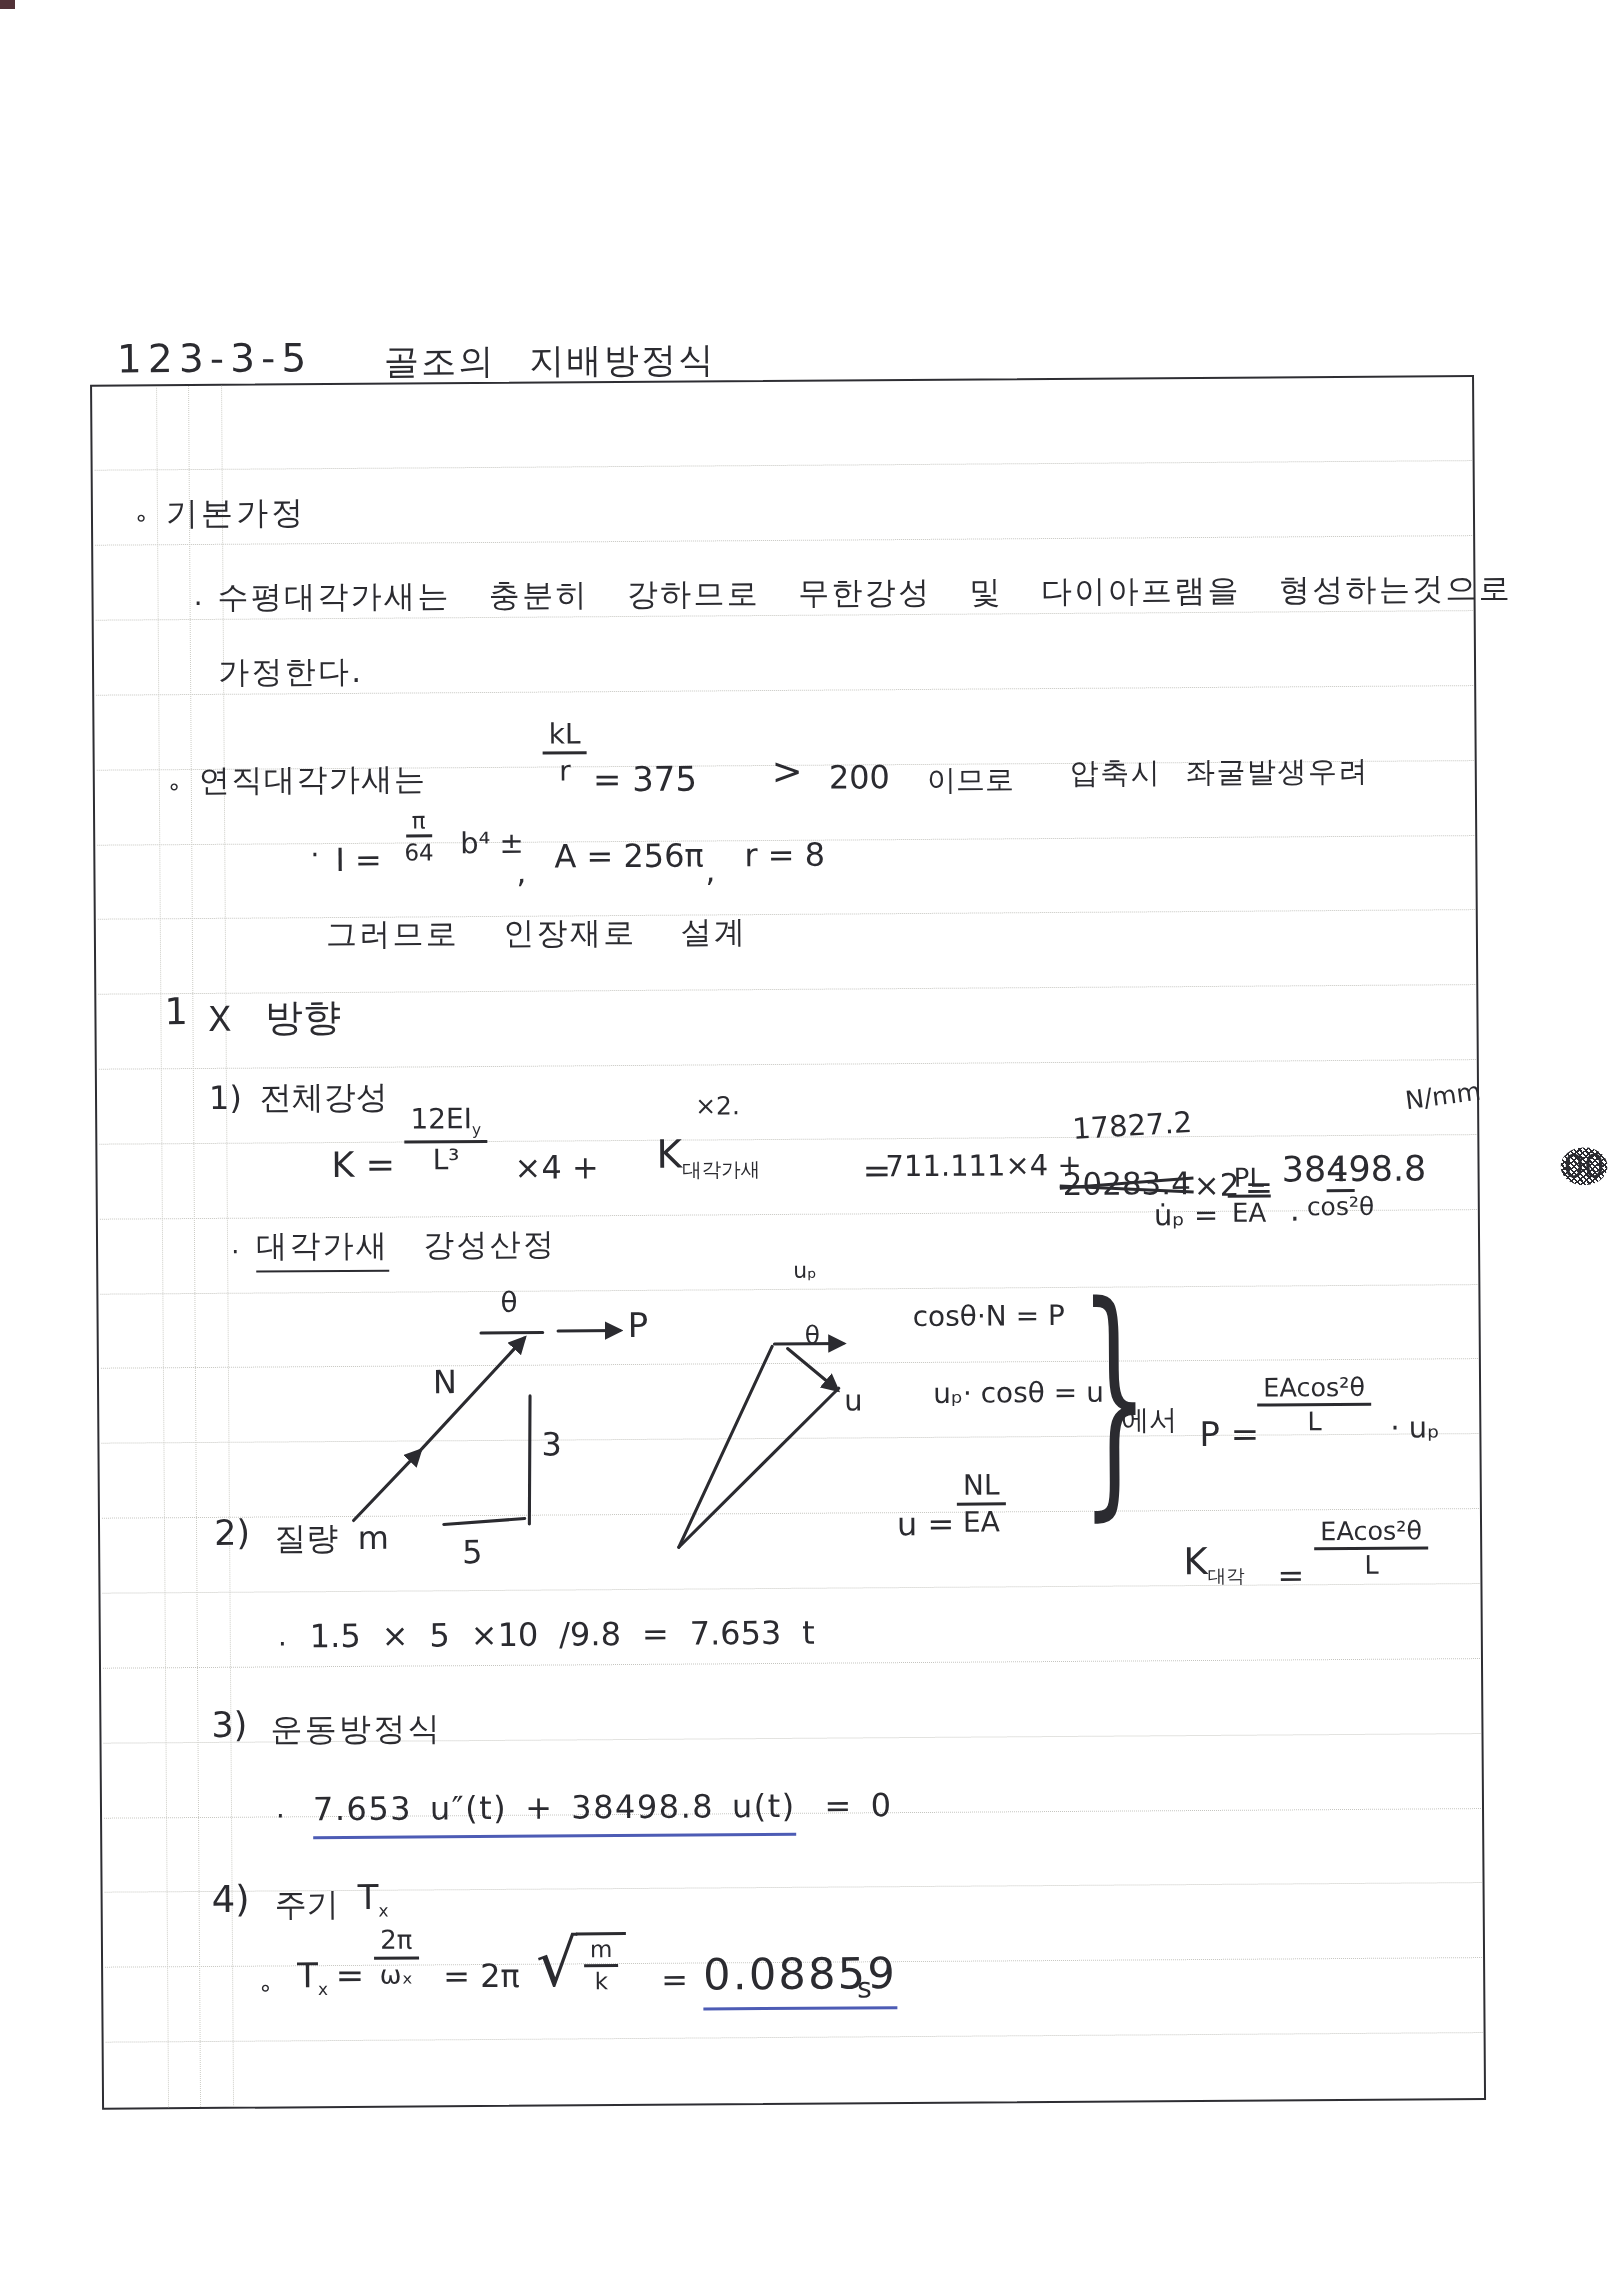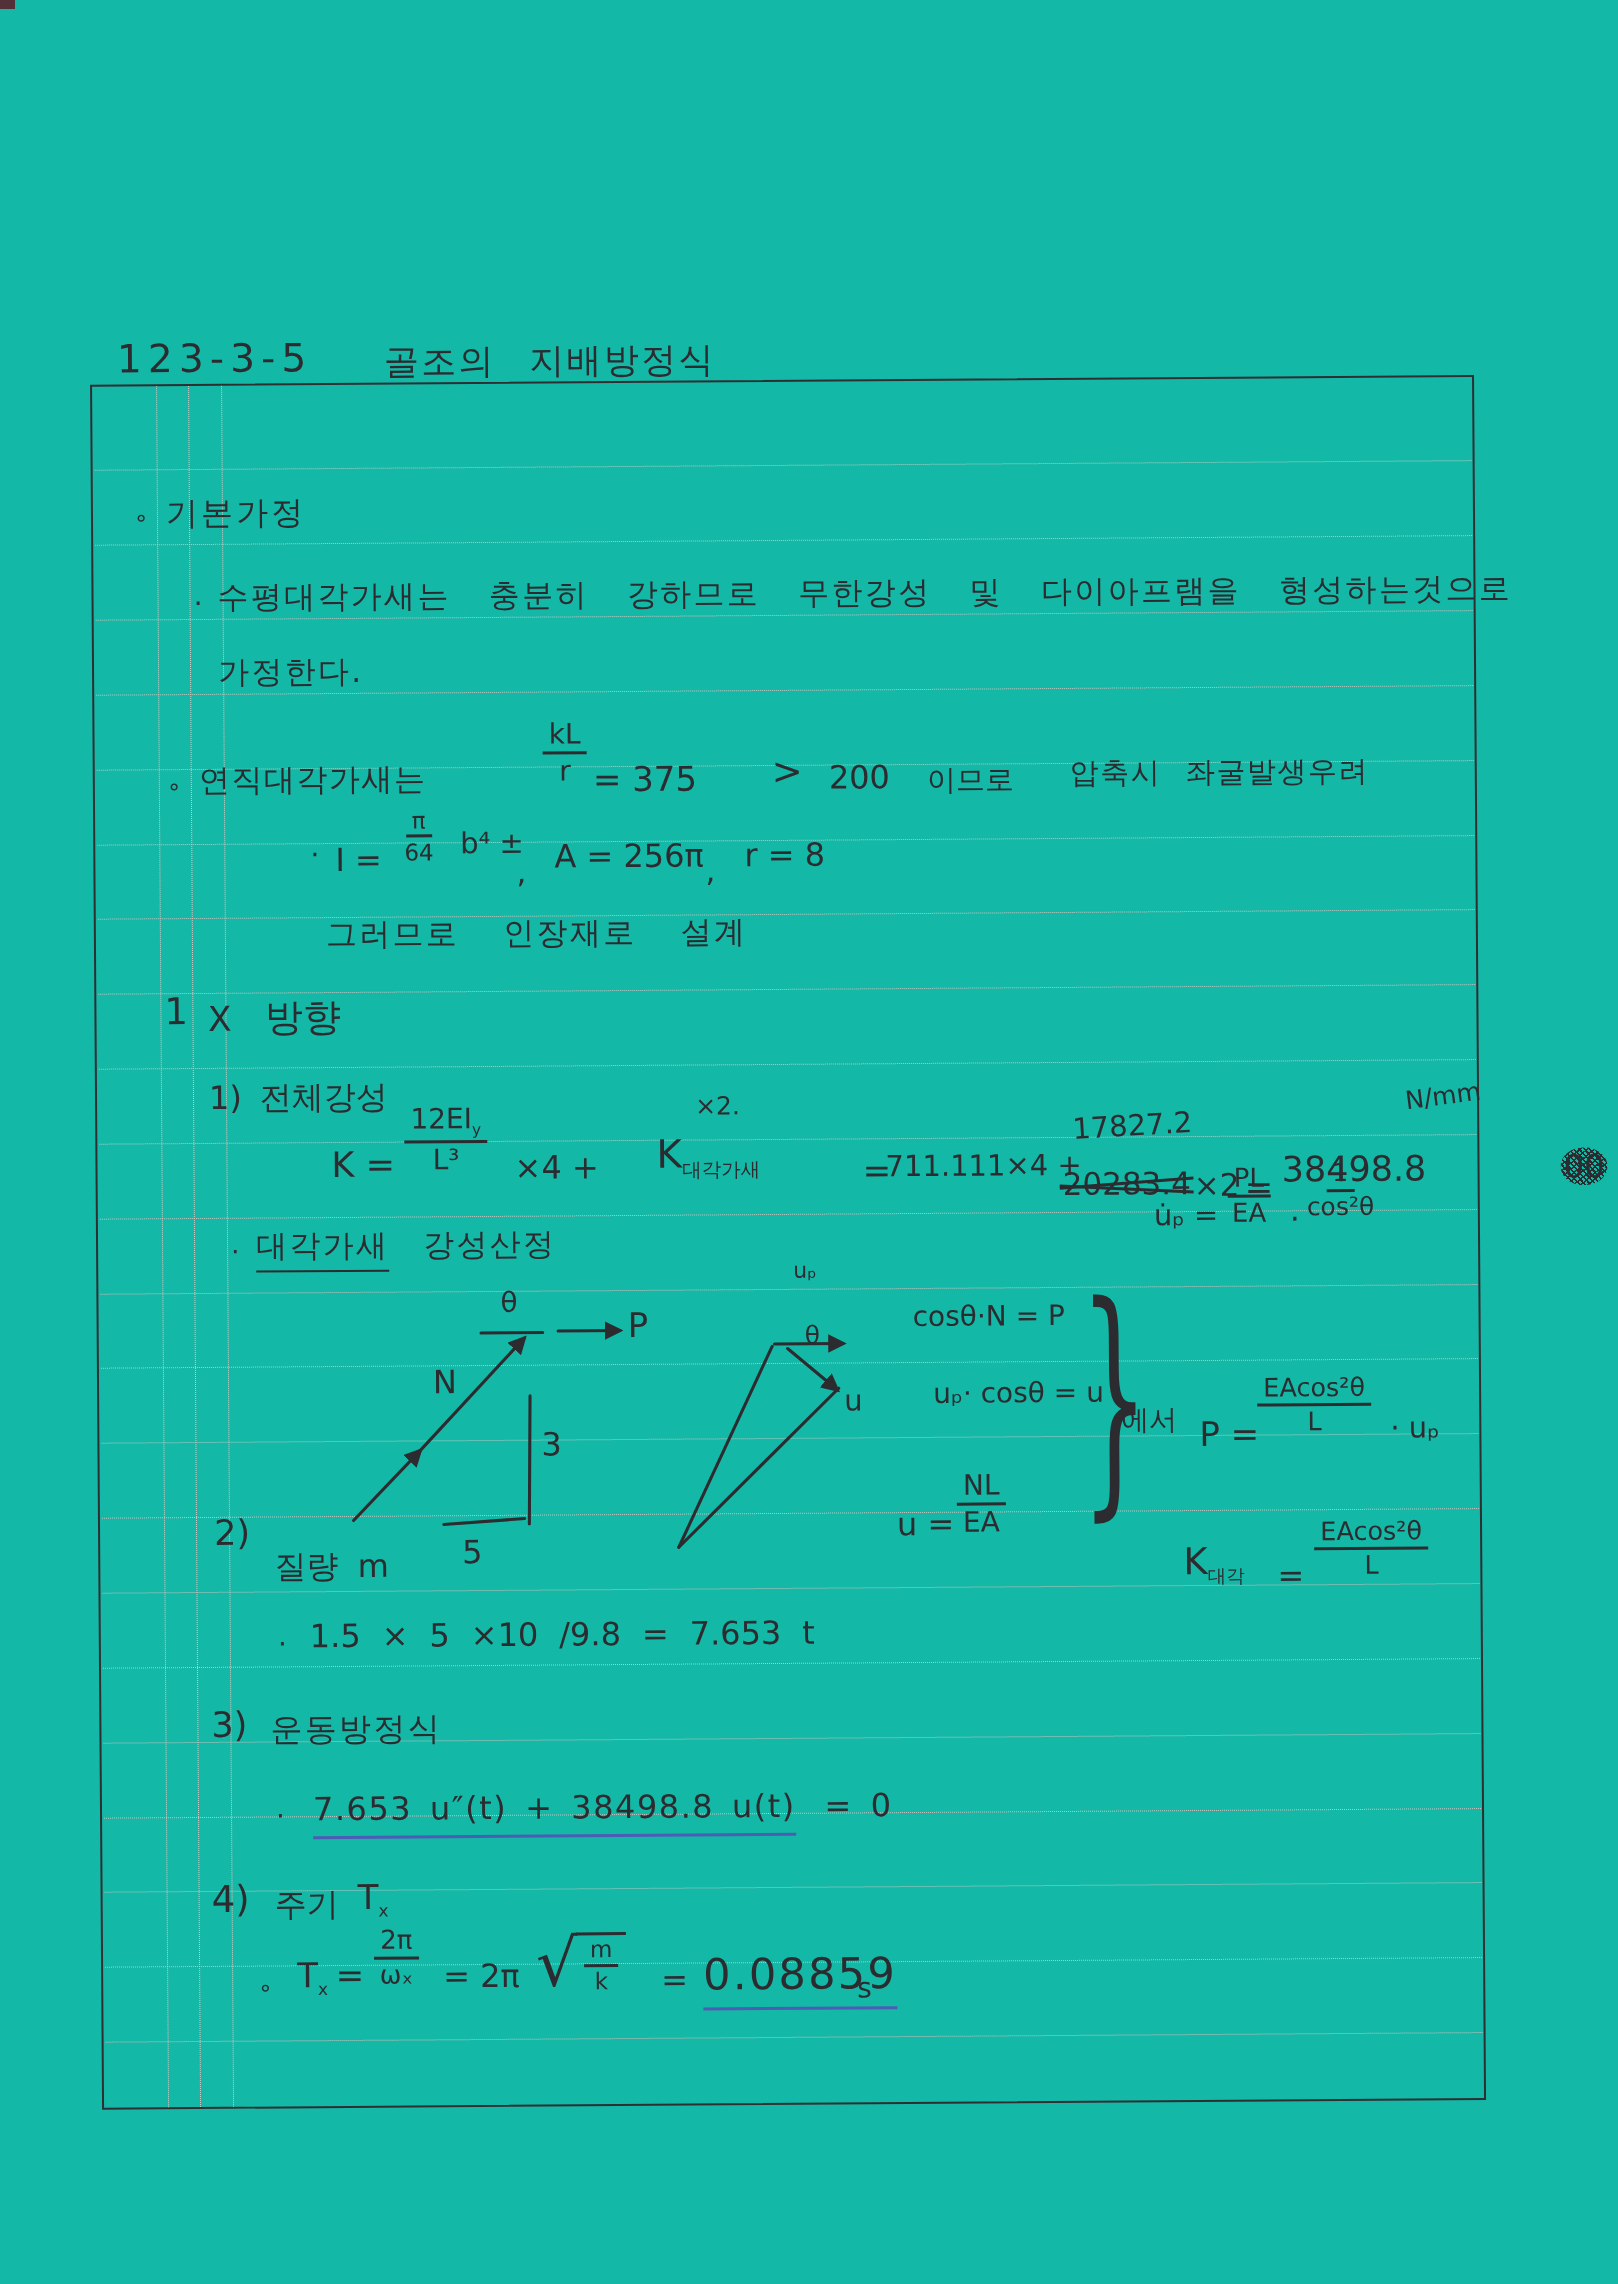--- a/index.html
+++ b/index.html
@@ -1,16 +1,16 @@
 <!DOCTYPE html>
 <html style="font-size:12.3px"><head>
 <meta charset="utf-8">
 <style>
   html,body{margin:0;padding:0;background:#e8e8e6;}
-  .sheet{position:relative;width:1619px;height:2284px;background:#14b8a6;overflow:hidden;
+  .sheet{position:relative;width:1619px;height:2284px;background:#ffffff;overflow:hidden;
          font-family:"DejaVu Sans","Liberation Sans",sans-serif;color:#2b2b30;}
   .tilt{position:absolute;left:0;top:0;width:100%;height:100%;
         transform:rotate(-0.4deg);transform-origin:772px 1235px;}
   .abs{position:absolute;white-space:nowrap;}
   .box{position:absolute;left:96px;top:380px;width:1384px;height:1725px;
        border:2.3px solid #2e2e33;box-sizing:border-box;}
   .hrule{position:absolute;left:100px;width:1377px;height:0;border-top:0.8px dotted #c5c5c0;}
   .vrule{position:absolute;top:382px;height:1721px;width:0;border-left:0.8px dotted #ccccc6;}
   .frac{display:inline-flex;flex-direction:column;align-items:center;text-align:center;
         vertical-align:middle;line-height:1.05;}
@@ -202,21 +202,21 @@
   </span>
   <span class="abs" style="left:1181px;top:1543px;font-size:37px;"><span>K</span><sub class="inksub">대각</sub></span>
   <span class="abs" style="left:1275px;top:1560px;font-size:32px;">=</span>
   <span class="abs frac" style="left:1312px;top:1522px;font-size:25.5px;">
     <span class="num">EAcos²θ</span>
     <span class="den">L</span>
   </span>
 
   
   <span class="abs" style="left:212px;top:1509px;font-size:35px;">2)</span>
-  <span class="abs" style="left:272px;top:1514px;font-size:32px;word-spacing:9.3px;margin-top:28px;">질량 m</span>
+  <span class="abs" style="left:272px;top:1514px;font-size:32px;word-spacing:9.3px;">질량 m</span>
   <span class="abs" style="left:275px;top:1624px;font-size:28px;">·</span>
   <span class="abs" style="left:307px;top:1614px;font-size:32px;word-spacing:10.8px;">1.5 × 5 ×10  /9.8 =  7.653 t</span>
 
   
   <span class="abs" style="left:208px;top:1701px;font-size:35px;">3)</span>
   <span class="abs" style="left:267px;top:1705px;font-size:32px;letter-spacing:2.3px;">운동방정식</span>
   <span class="abs" style="left:272px;top:1796px;font-size:28px;">·</span>
   <span class="abs" style="left:309px;top:1787px;font-size:32px;letter-spacing:1.5px;word-spacing:6.2px;">
     <span class="ublue">7.653 u″(t) + 38498.8 u(t)</span>
     <span style="margin-left:10.8px;">= 0</span>

